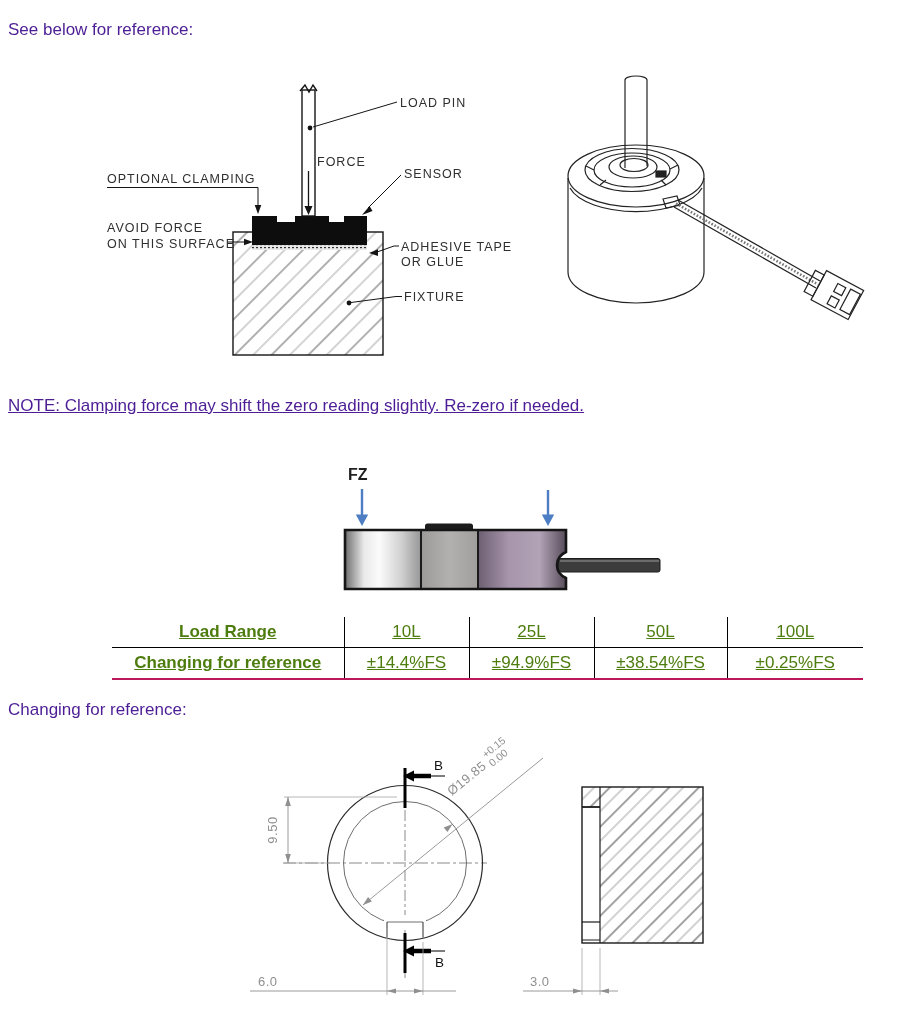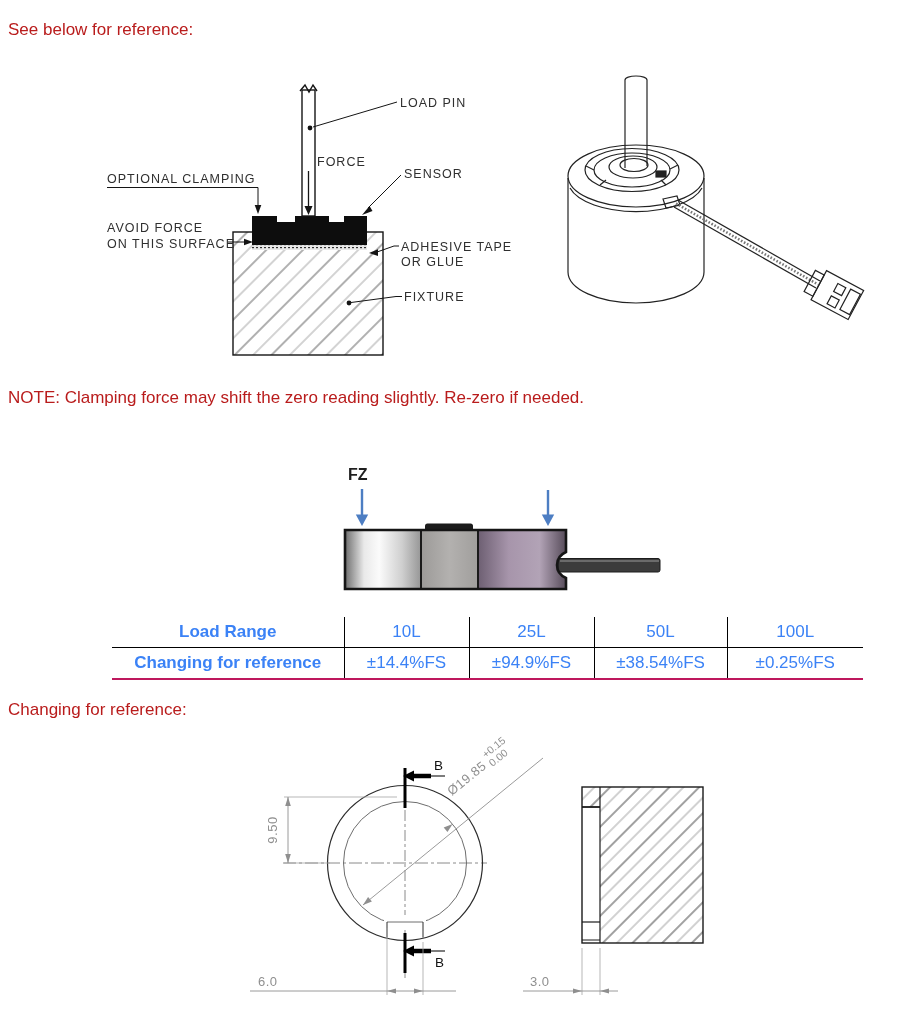--- a/index.html
+++ b/index.html
@@ -1,26 +1,26 @@
 <!DOCTYPE html>
 <html><head>
 <meta charset="utf-8">
 <style>
   html,body{margin:0;padding:0;background:#fff;}
   #page{position:relative;width:910px;height:1018px;background:#fff;overflow:hidden;
         font-family:"Liberation Sans","DejaVu Sans",sans-serif;}
-  .para{position:absolute;left:8px;color:#b91c1c;font-size:17px;white-space:nowrap;}
+  .para{position:absolute;left:8px;color:#4c1d95;font-size:17px;white-space:nowrap;}
   .cad{font-family:"Liberation Sans","DejaVu Sans",sans-serif;font-size:12.5px;letter-spacing:1px;fill:#2f2f2f;}
   .dimtxt{font-family:"Liberation Sans","DejaVu Sans",sans-serif;font-size:13px;fill:#8f8f8f;letter-spacing:0.5px;}
   .toltxt{font-family:"Liberation Sans","DejaVu Sans",sans-serif;font-size:10.5px;fill:#8f8f8f;}
   .sectxt{font-family:"Liberation Sans","DejaVu Sans",sans-serif;font-size:13.5px;fill:#111;}
   .fztxt{font-family:"Liberation Sans","DejaVu Sans",sans-serif;font-size:16px;font-weight:bold;fill:#1f1f1f;}
   svg{position:absolute;}
   table.ztable{position:absolute;left:112px;top:617px;border-collapse:collapse;table-layout:fixed;
-       font-size:17px;color:#3b82f6;}
+       font-size:17px;color:#4d7c0f;text-decoration:underline;}
   table.ztable td{text-align:center;height:30px;padding:0;vertical-align:middle;}
   table.ztable tr.r1 td{border-bottom:1.6px solid #000;}
   table.ztable tr.r2 td{border-bottom:2px solid #be185d;}
   table.ztable td + td{border-left:1.6px solid #000;margin-left:40px;}
   table.ztable td.lbl{font-weight:bold;}
 </style>
 </head>
 <body>
 
 <div id="page">
@@ -128,21 +128,21 @@
       <g transform="rotate(28 838 296)">
         <rect x="806" y="284" width="10" height="24"></rect>
         <rect x="816" y="279" width="42" height="33"></rect>
         <rect x="846" y="284" width="11" height="23"></rect>
         <rect x="832" y="285" width="9" height="9"></rect>
         <rect x="832" y="299" width="9" height="9"></rect>
       </g>
     </g>
   </svg>
 
-  <div class="para" style="top:388px;">NOTE: Clamping force may shift the zero reading slightly. Re-zero if needed.</div>
+  <div class="para" style="top:396px;text-decoration:underline;">NOTE: Clamping force may shift the zero reading slightly. Re-zero if needed.</div>
 
   <svg style="left:330px;top:455px;" width="345" height="150" viewBox="330 455 345 150">
     <defs>
       <linearGradient id="silverG" x1="0" y1="0" x2="1" y2="0">
         <stop offset="0" stop-color="#6e6e6e"></stop>
           <stop offset="0.25" stop-color="#e9e9e9"></stop>
         <stop offset="0.45" stop-color="#fbfbfb"></stop>
           <stop offset="0.75" stop-color="#cfcfcf"></stop>
         <stop offset="1" stop-color="#969696"></stop>
       </linearGradient>

